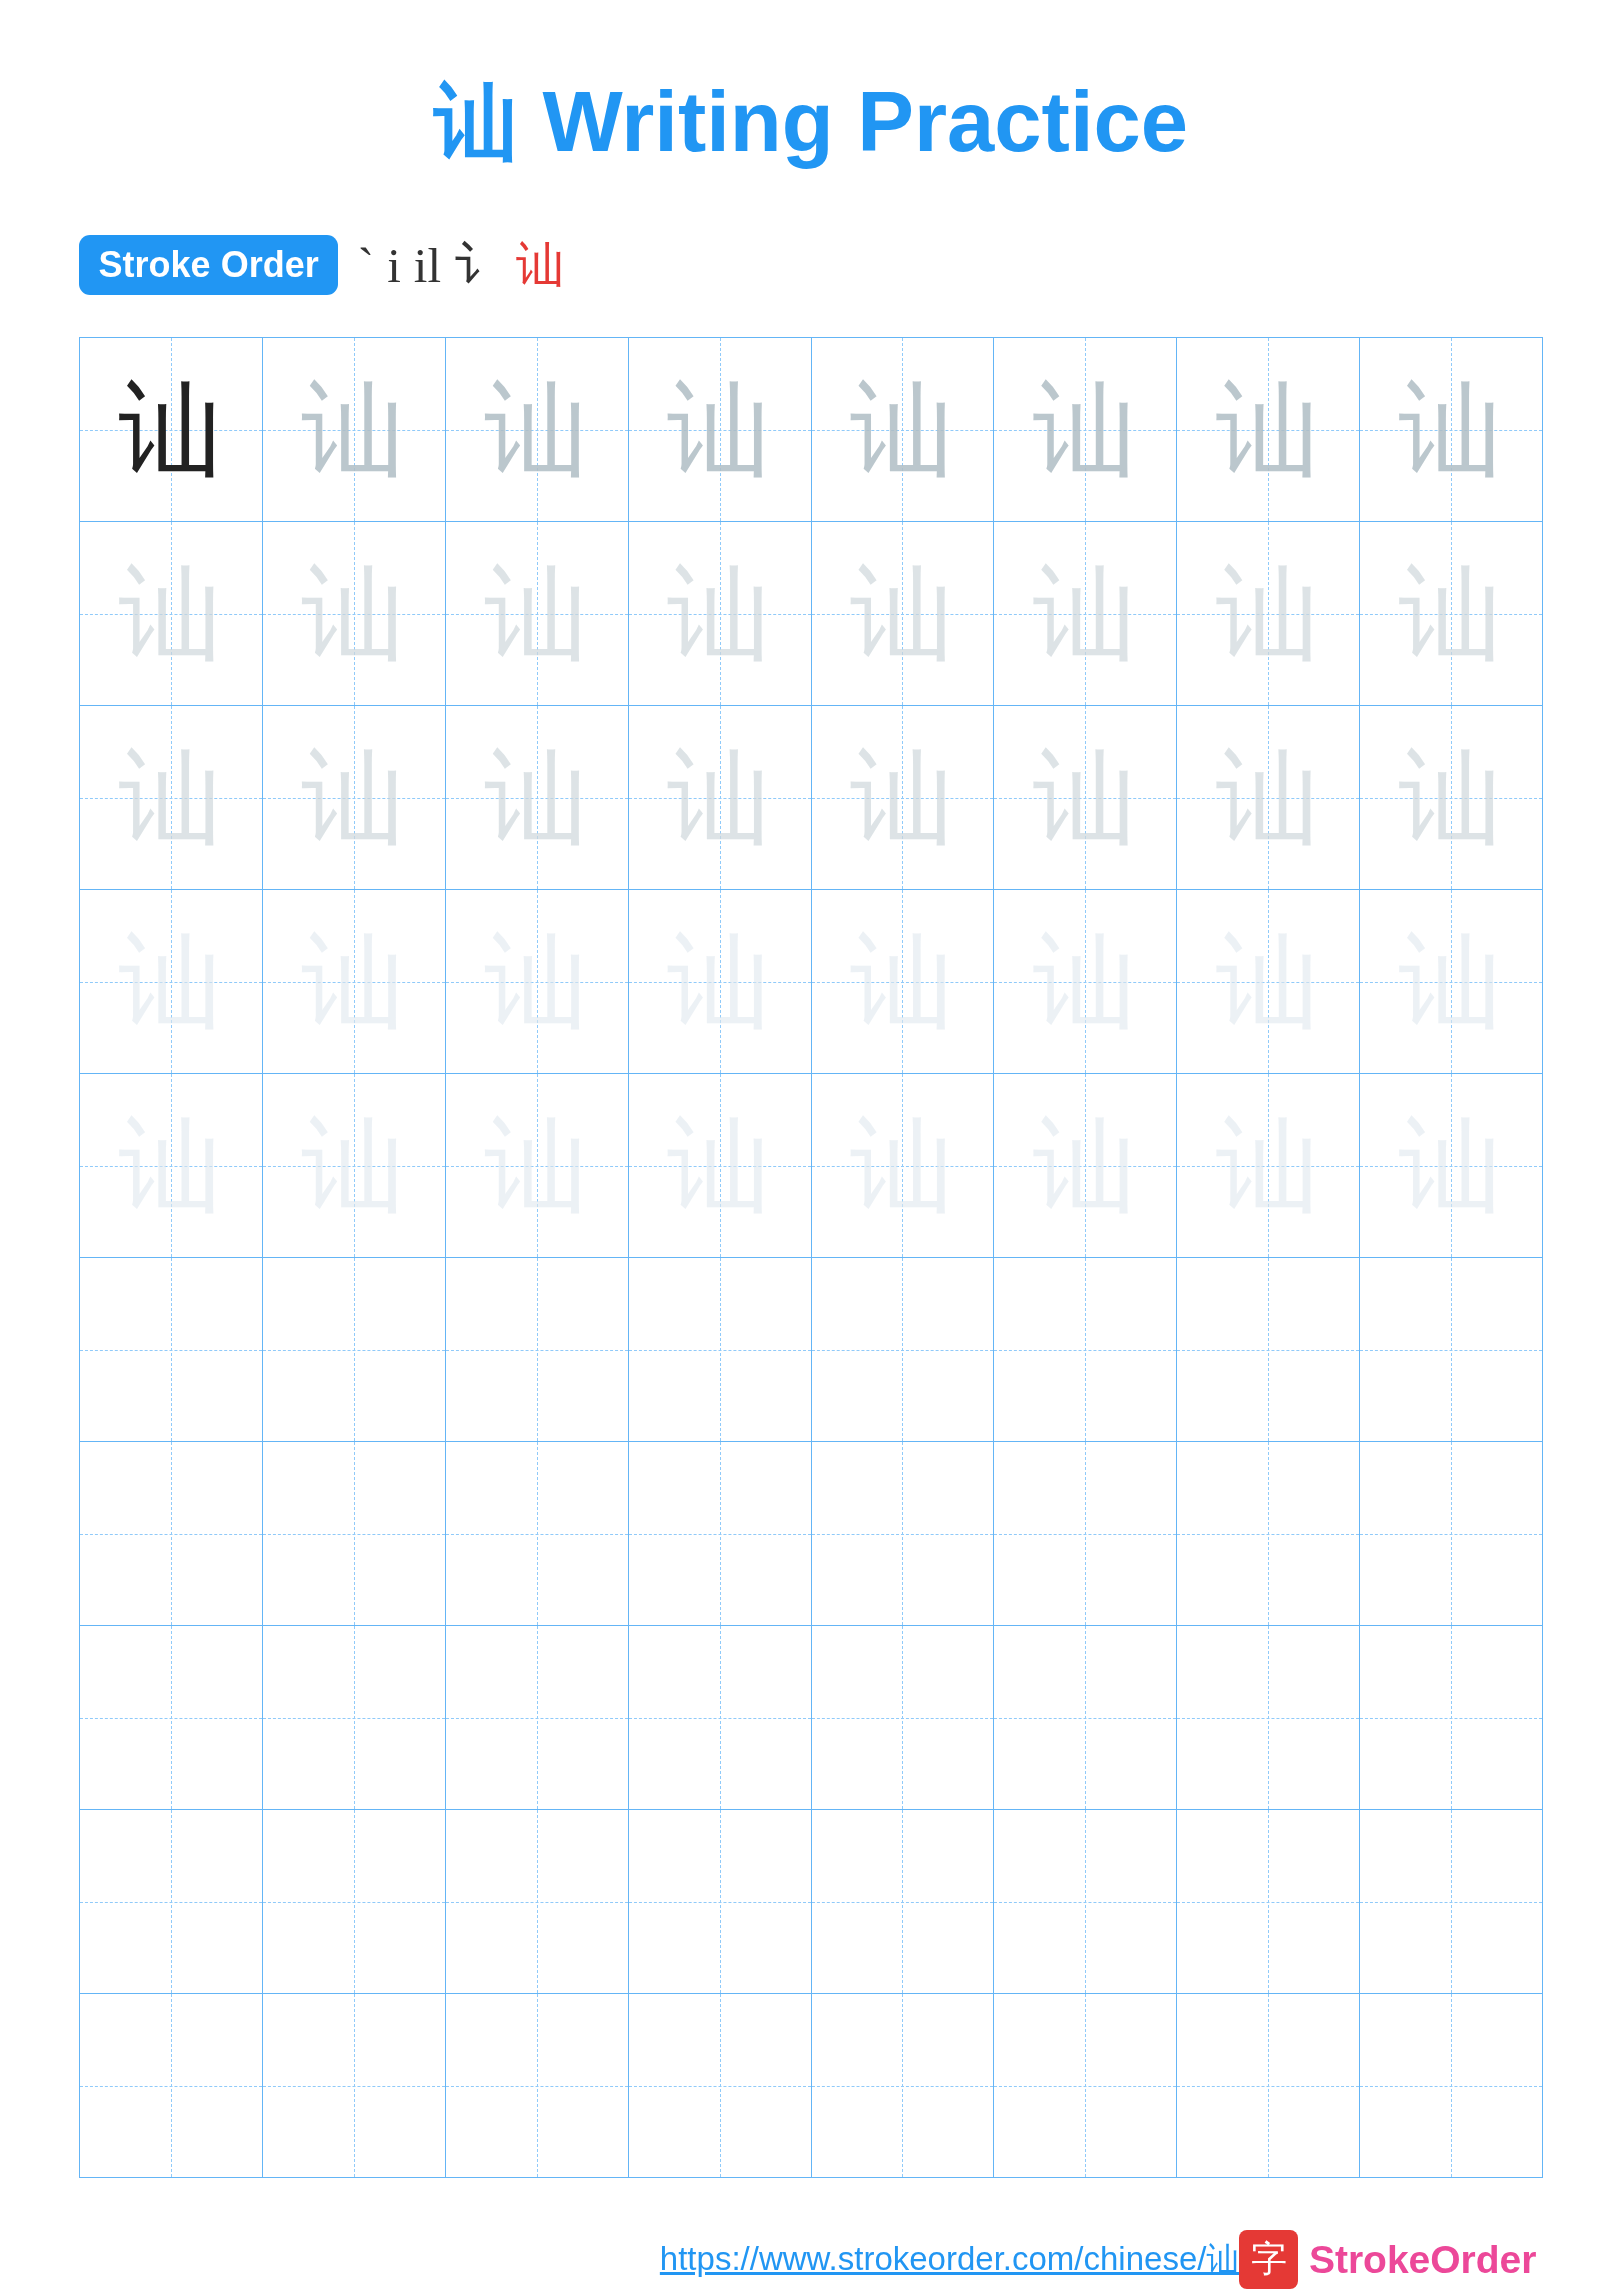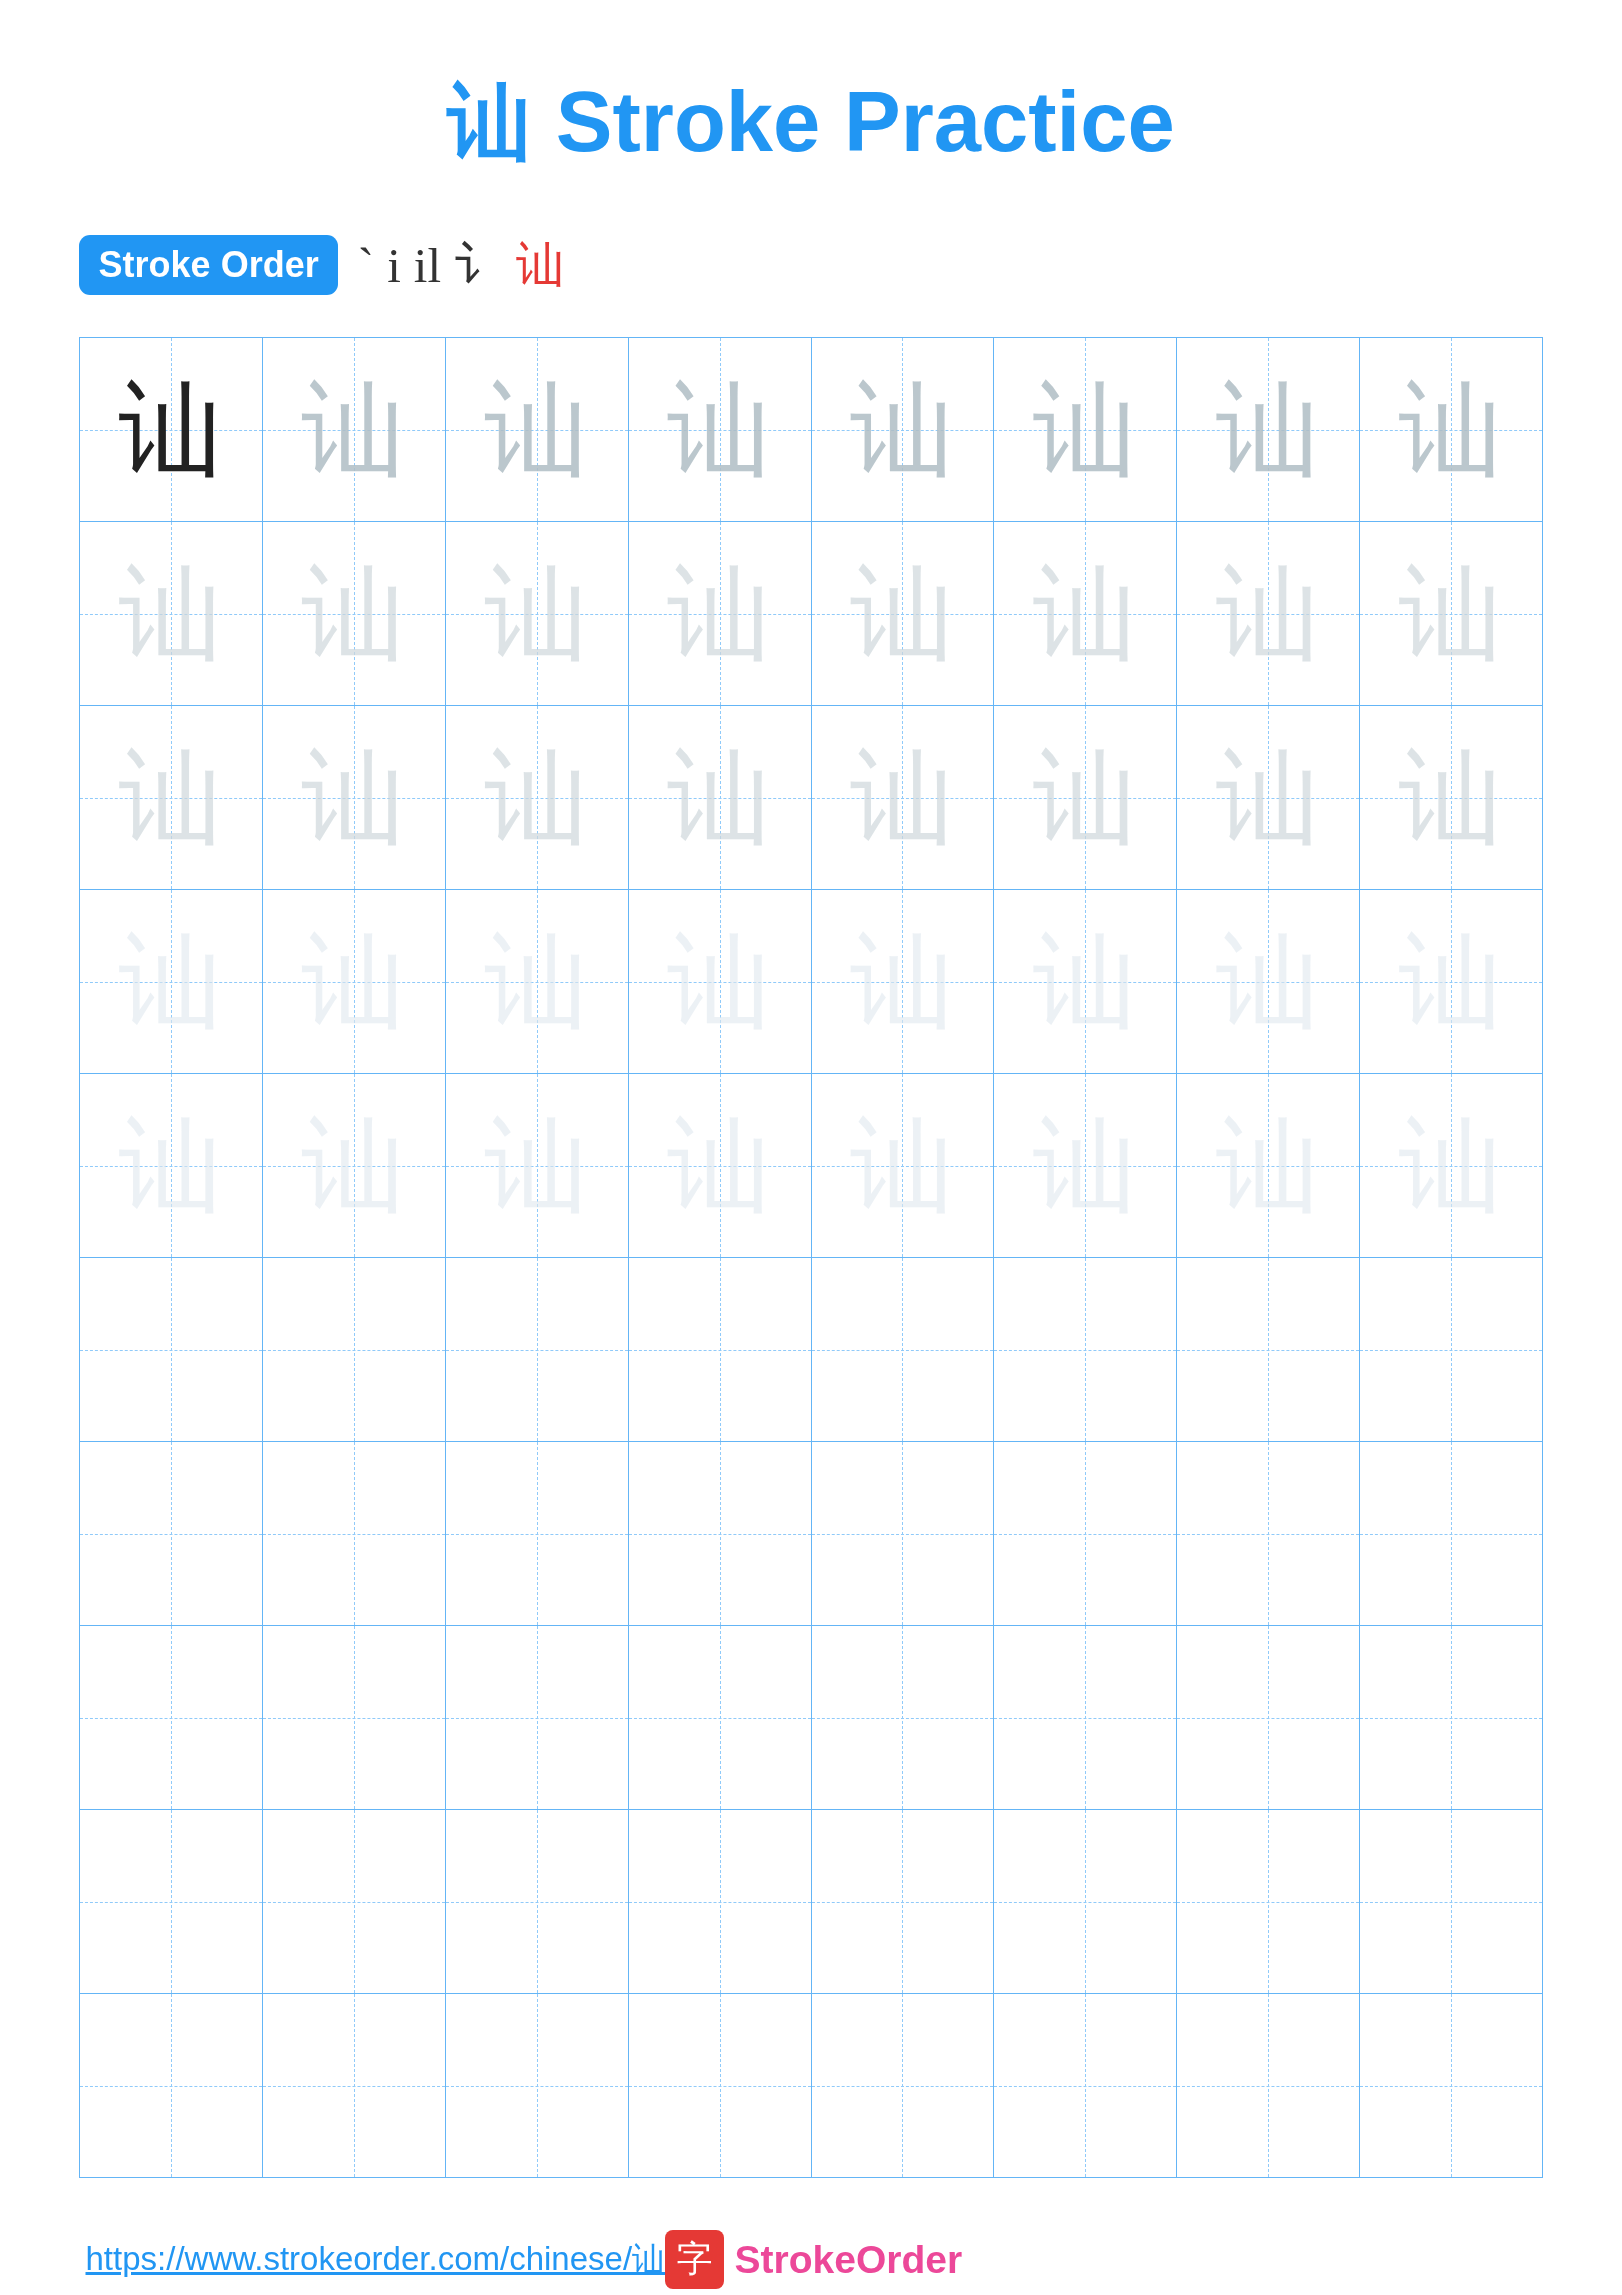--- a/index.html
+++ b/index.html
@@ -126,21 +126,21 @@
       opacity: 0.7;
     }
 
     .cell-char.light3 {
       color: #e0e8ef;
       opacity: 0.6;
     }
 
     .footer {
       display: flex;
-      justify-content: flex-start;
+      justify-content: flex-end;
       align-items: center;
       margin-top: 52px;
       padding: 0 6.5px;
     }
 
     .footer-url {
       font-size: 33px;
       color: #2196F3;
       font-family: sans-serif;
     }
@@ -169,21 +169,21 @@
       font-weight: bold;
       color: #ec4899;
       font-family: sans-serif;
     }
   </style>
 </head>
 <body>
 
 <div class="page-title">
   <span>讪</span>
-  <span>Stroke Practice</span>
+  <span>Writing Practice</span>
 </div>
 
 <div class="stroke-order-section">
   <div class="stroke-order-badge">Stroke Order</div>
   <div class="stroke-steps">
     <span>` </span>
     <span>i</span>
     <span>il</span>
     <span>讠</span>
     <span class="step-red">讪</span>

